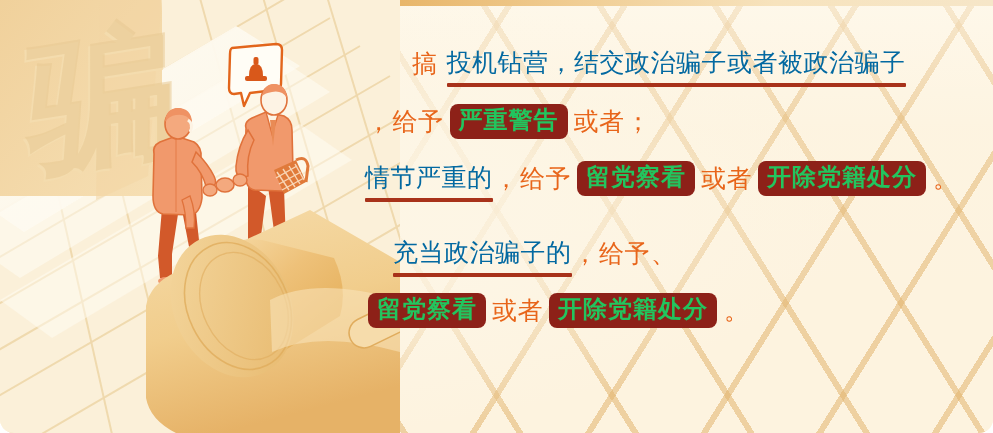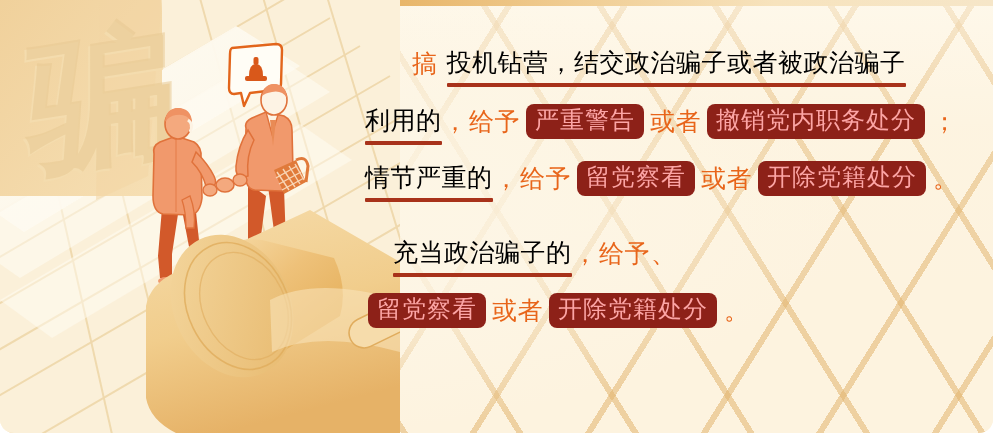--- a/index.html
+++ b/index.html
@@ -94,48 +94,49 @@
   .line.l4 { left: 53px;  top: 236px; }
   .line.l5 { left: 22px;  top: 293px; }
 
   .seg { display: inline-block; }
 
   
   .t-orange { color: #e8651a; }
 
   
   .t-act {
-    color: #000000;
+    color: #0369a1;
     position: relative;
     padding-bottom: 2px;
   }
   .t-act::after {
     content: "";
     position: absolute;
     left: 0; right: 0; bottom: -6px;
     height: 4px;
     background: #a8321a;
     border-radius: 1px;
   }
 
   
   .punc { color: #e8651a; padding: 0 1px; }
   .sp   { display: inline-block; width: 9px; }
 
   
   .badge {
     display: inline-block;
     background: #8d2118;
-    color: #fca5a5;
+    color: #22c55e;
     border-radius: 8px;
     padding: 3px 9px 5px 9px;
     margin: 0 6px;
     font-size: 24px;
     line-height: 1.12;
     letter-spacing: 1px;
+    font-weight: bold;
   }
 </style>
 </head>
 <body>
 
 <div id="poster">
 
   <div class="bg-base"></div>
   <div class="bg-lattice"></div>
   <div class="bg-wash"></div>
@@ -295,26 +296,24 @@
   </div>
 
   <div class="copy">
 
     <div class="line l1">
         <span class="t-orange seg">搞</span>
         <span class="sp"></span>
         <span class="t-act seg">投机钻营，结交政治骗子或者被政治骗子</span>
       </div>
     <div class="line l2">
-        <span class="t-act seg">利用的</span>
         <span class="punc seg">，</span>
         <span class="t-orange seg">给予</span>
         <span class="badge seg">严重警告</span>
         <span class="t-orange seg">或者</span>
-        <span class="badge seg">撤销党内职务处分</span>
         <span class="punc seg">；</span>
       </div>
     <div class="line l3">
         <span class="t-act seg">情节严重的</span>
         <span class="punc seg">，</span>
         <span class="t-orange seg">给予</span>
         <span class="badge seg">留党察看</span>
         <span class="t-orange seg">或者</span>
         <span class="badge seg">开除党籍处分</span>
         <span class="punc seg">。</span>

